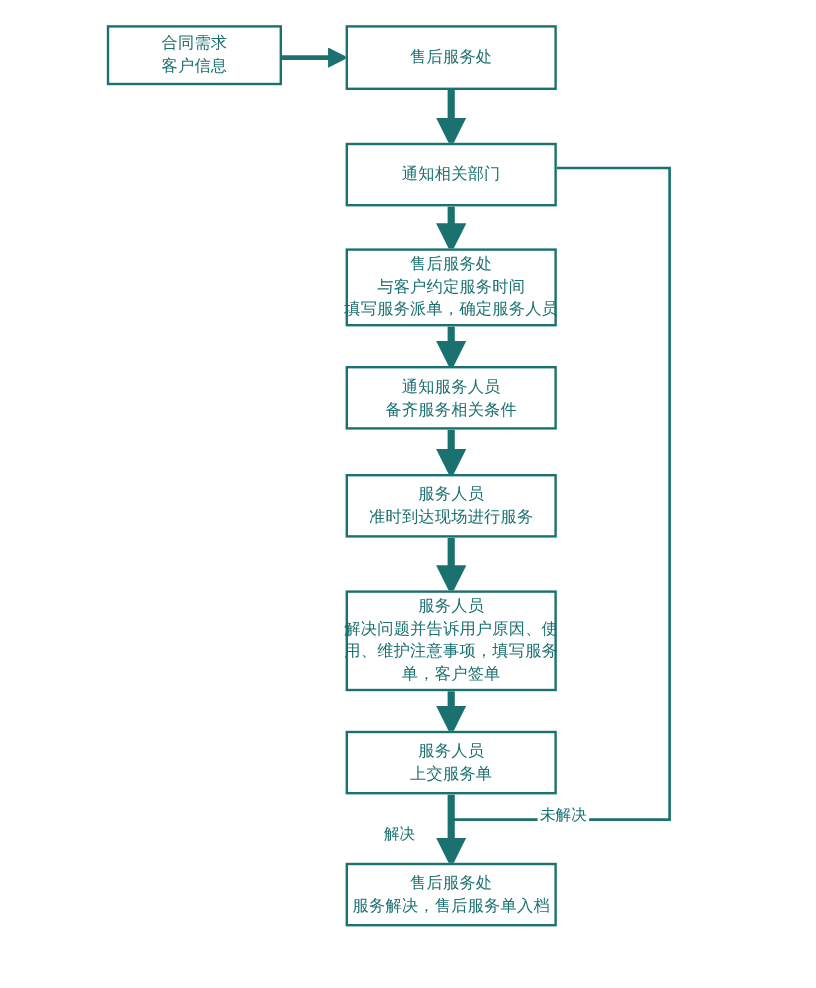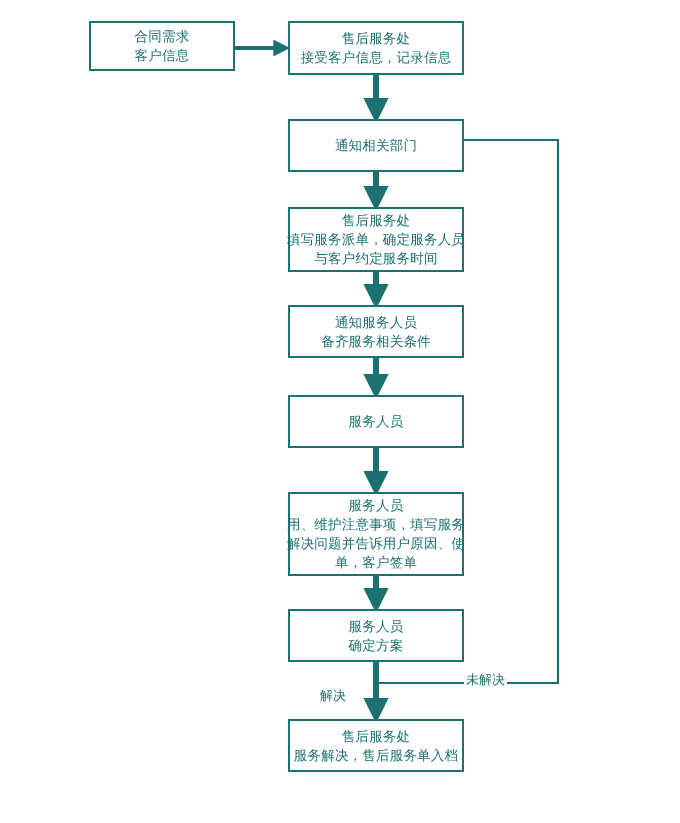--- a/index.html
+++ b/index.html
@@ -91,56 +91,56 @@
     <path d="M 464 140 L 558 140 L 558 683 L 378 683" fill="none" stroke="#1b7070" stroke-width="2.2"></path>
   </svg>
 
   <div class="node" style="left:89px; top:21px; width:146px; height:50px;">
     <span class="line">合同需求</span>
     <span class="line">客户信息</span>
   </div>
 
   <div class="node" style="left:288px; top:21px; width:176px; height:54px;">
     <span class="line">售后服务处</span>
-    <span class="line">接受客户信息，记录信息</span>
   </div>
 
   <div class="node" style="left:288px; top:119px; width:176px; height:53px;gap:36px;">
     <span class="line">通知相关部门</span>
   </div>
 
   <div class="node" style="left:288px; top:207px; width:176px; height:65px;">
     <span class="line">售后服务处</span>
+    <span class="line">与客户约定服务时间</span>
     <span class="line">填写服务派单，确定服务人员</span>
-    <span class="line">与客户约定服务时间</span>
   </div>
 
   <div class="node" style="left:288px; top:305px; width:176px; height:53px;font-family:Liberation Serif, serif;">
     <span class="line">通知服务人员</span>
     <span class="line">备齐服务相关条件</span>
   </div>
 
   <div class="node" style="left:288px; top:395px; width:176px; height:53px;">
     <span class="line">服务人员</span>
+    <span class="line">准时到达现场进行服务</span>
   </div>
 
   <div class="node" style="left:288px; top:492px; width:176px; height:84px;">
     <span class="line">服务人员</span>
+    <span class="line">解决问题并告诉用户原因、使</span>
     <span class="line">用、维护注意事项，填写服务</span>
-    <span class="line">解决问题并告诉用户原因、使</span>
     <span class="line">单，客户签单</span>
   </div>
 
   <div class="node" style="left:288px; top:609px; width:176px; height:53px;">
     <span class="line">服务人员</span>
-    <span class="line">确定方案</span>
+    <span class="line">上交服务单</span>
   </div>
 
   <div class="node" style="left:288px; top:719px; width:176px; height:53px;">
     <span class="line">售后服务处</span>
     <span class="line">服务解决，售后服务单入档</span>
   </div>
 
   <span class="edge-label" style="left:318px; top:688px;">解决</span>
 
-  <span class="edge-label" style="left:464px; top:672px;">未解决</span>
+  <span class="edge-label" style="left:448px; top:672px;">未解决</span>
 
 </div>
 
 </body></html>

